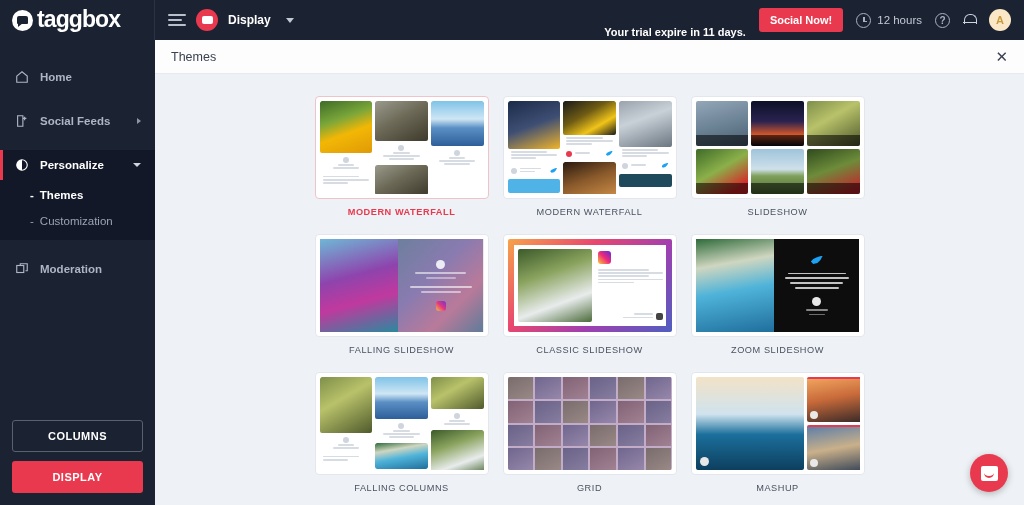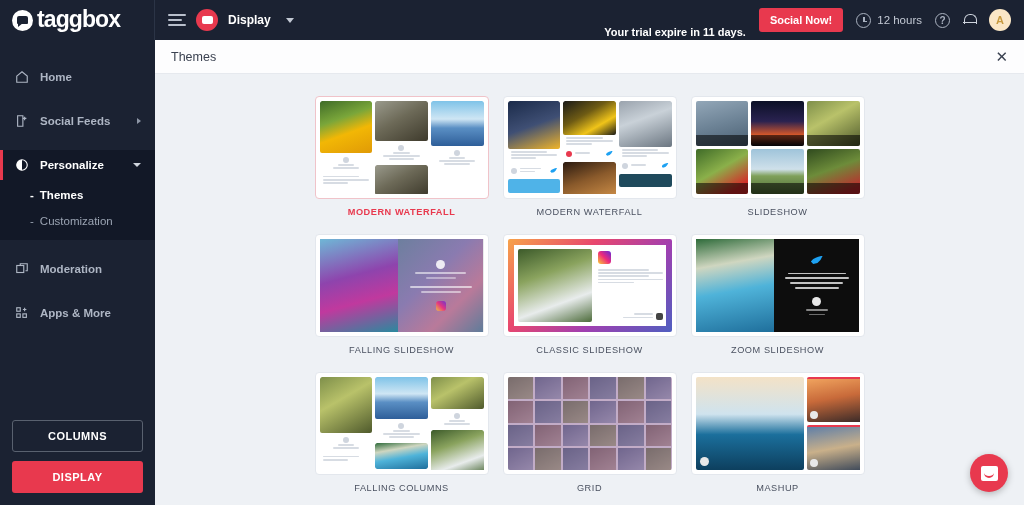--- a/index.html
+++ b/index.html
@@ -315,31 +315,20 @@
             <svg width="14" height="14" viewBox="0 0 16 16">
               <rect x="2" y="4" width="8" height="8" fill="none" stroke="#aeb6c4" stroke-width="1.3"></rect>
               <path d="M6 4V2h8v8h-2" fill="none" stroke="#aeb6c4" stroke-width="1.3"></path>
             </svg>
           </span>
           <span>Moderation</span>
         </div>
 
         <div class="nav-spacer"></div>
 
-        <div class="nav-item">
-          <span class="nav-icon">
-            <svg width="14" height="14" viewBox="0 0 16 16">
-              <rect x="2" y="2" width="4" height="4" fill="none" stroke="#aeb6c4" stroke-width="1.3"></rect>
-              <rect x="2" y="9" width="4" height="4" fill="none" stroke="#aeb6c4" stroke-width="1.3"></rect>
-              <rect x="9" y="9" width="4" height="4" fill="none" stroke="#aeb6c4" stroke-width="1.3"></rect>
-              <path d="M11 2v4M9 4h4" stroke="#aeb6c4" stroke-width="1.3"></path>
-            </svg>
-          </span>
-          <span>Apps &amp; More</span>
-        </div>
       </div>
 
       <div class="sidebar-bottom">
         <button class="btn-preview">COLUMNS</button>
         <button class="btn-display">DISPLAY</button>
       </div>
     </div>
 
     <div class="main">
       <div class="panel-head">

